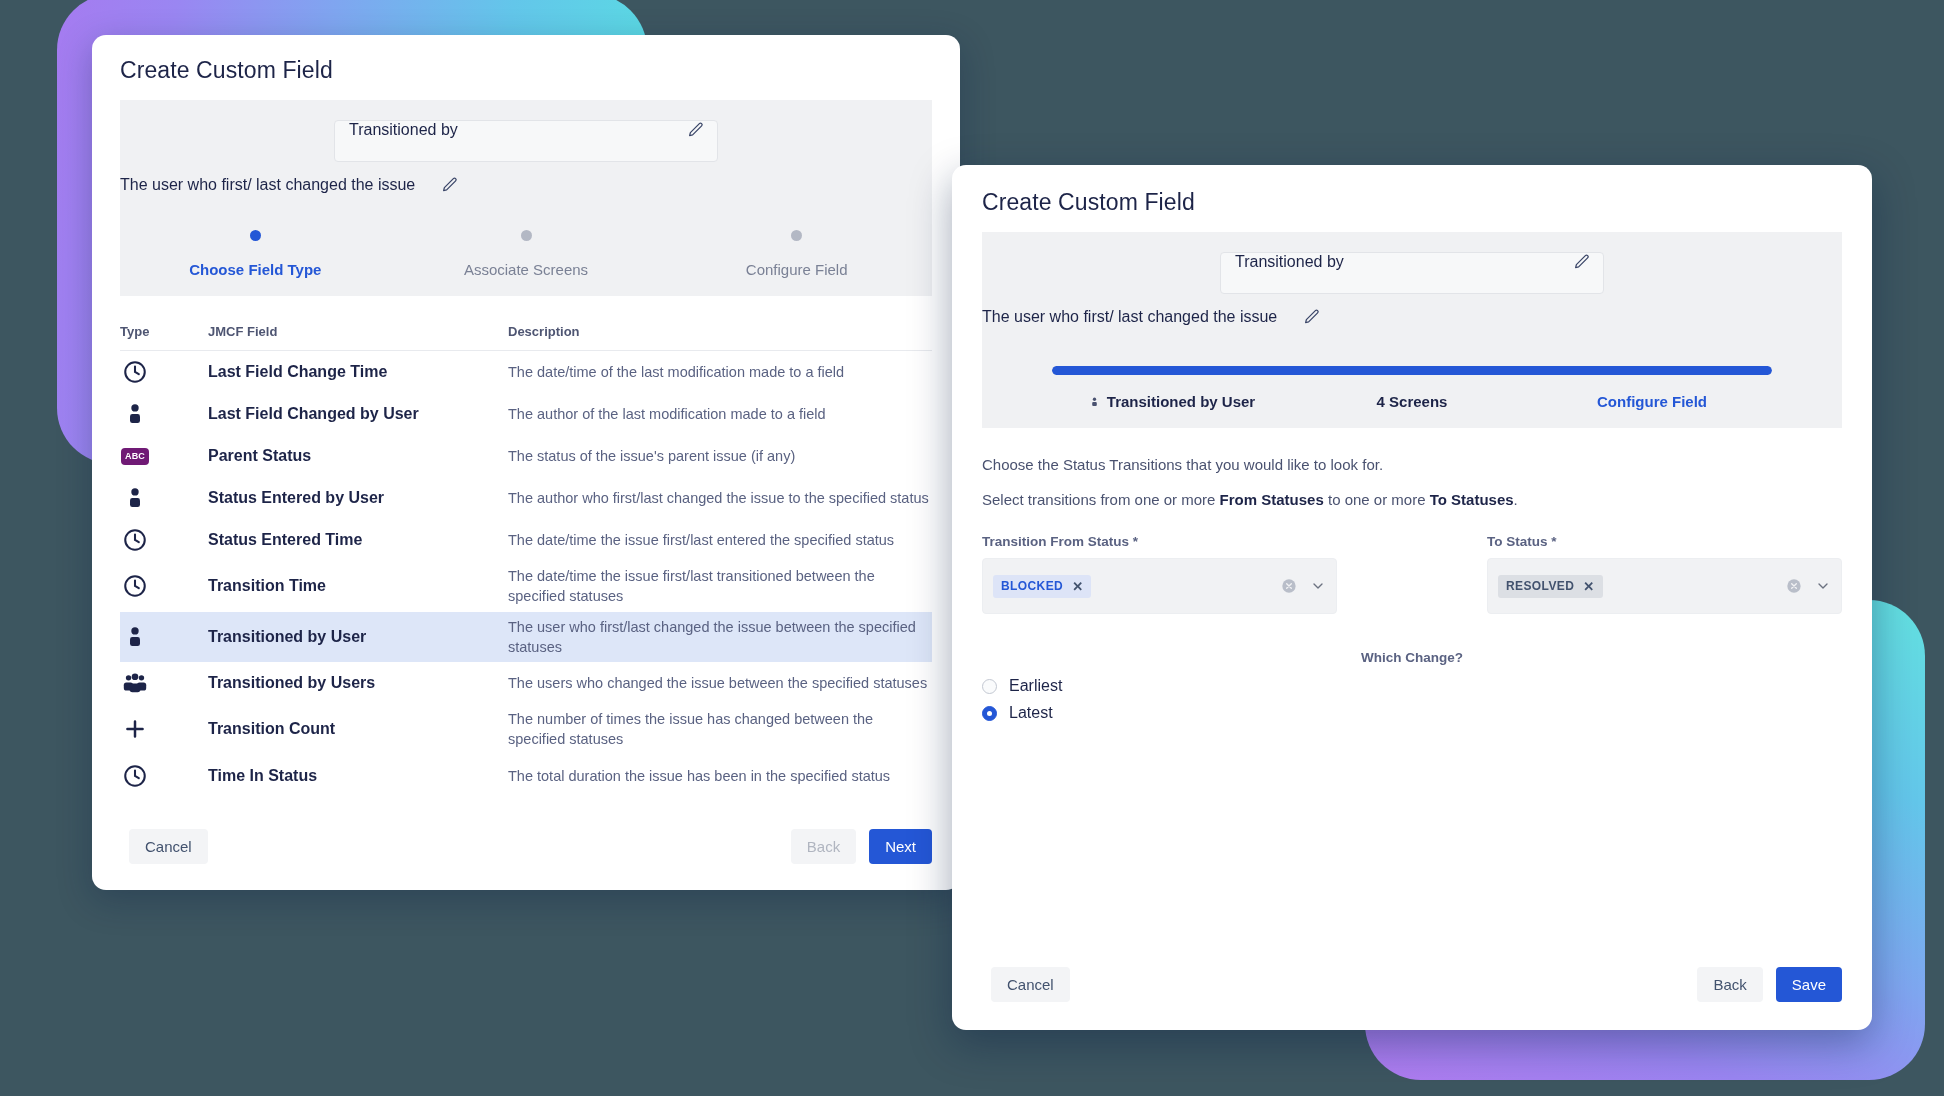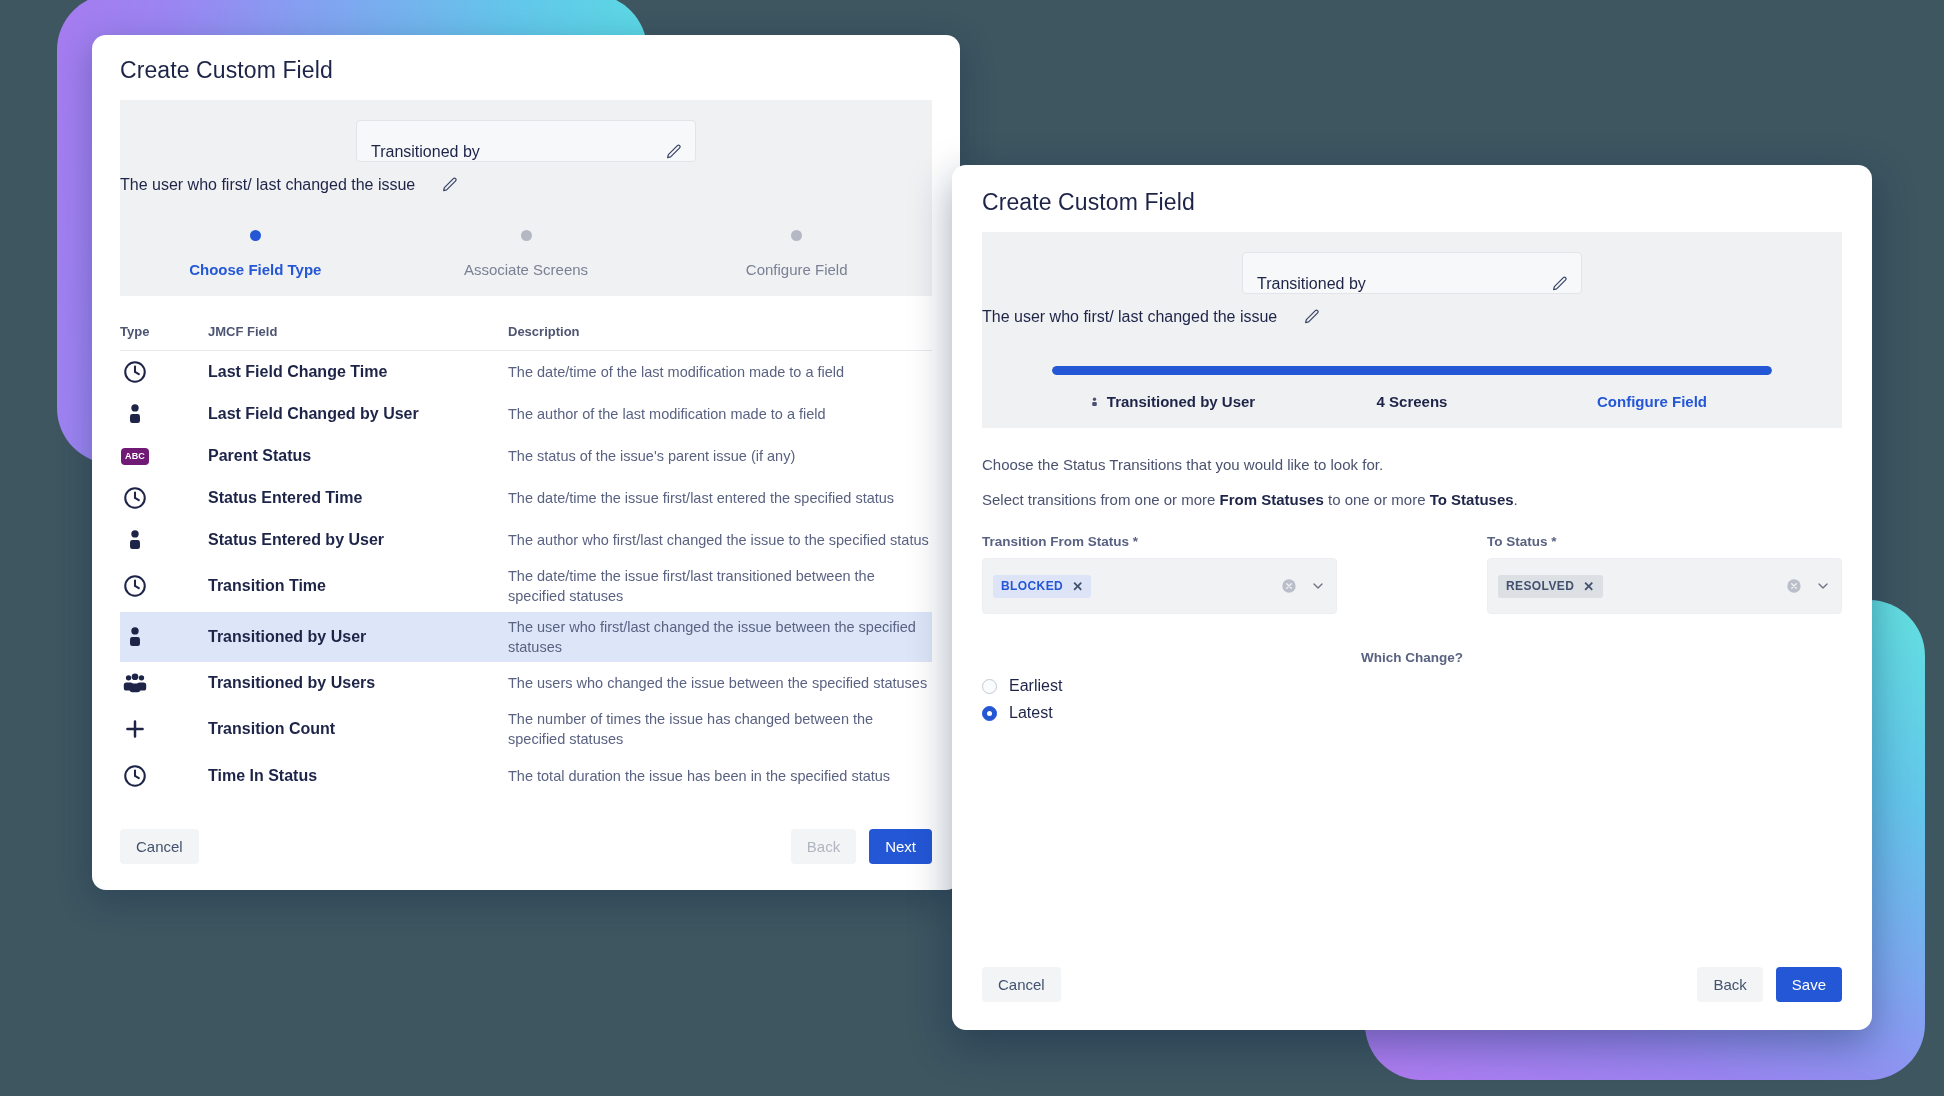--- a/index.html
+++ b/index.html
@@ -42,23 +42,23 @@
   .dlg-right .dlg-title { padding-left: 30px; padding-top: 24px; }
 
   
   .band {
     background: #f0f1f3; margin: 0 28px; padding: 20px 0 18px;
   }
   .dlg-right .band { margin: 0 30px; }
   .band-inner { width: 100%; }
 
   .name-input {
-    width: 340px; margin: 0 auto; background: #f7f8f9;
+    width: 384px; margin: 0 auto; background: #f7f8f9;
     border: 1px solid #e2e4e8; border-radius: 4px;
-    height: 42px; display: flex; align-items: flex-end;
+    height: 42px; display: flex; align-items: flex-start;
     padding: 0 12px 0 14px; position: relative;
   }
   .name-input .val { font-size: 16px; color: #1d2448; flex: 1; }
   .pencil { width: 18px; height: 18px; display: inline-block; color: #3b4668; flex: none; }
   .pencil svg { display: block; }
 
   .desc-row {
     display: flex; align-items: center; justify-content: flex-start;
     gap: 26px; margin-top: 14px;
   }
@@ -98,21 +98,21 @@
   .icon-box svg { display: block; }
   .abc {
     background: #701a75; color: #fff; font-size: 9px; font-weight: 700;
     border-radius: 4px; padding: 4px 4px; letter-spacing: .2px; line-height: 1;
   }
   .f-name { font-size: 16px; color: #1d2448; font-weight: 700; }
   .f-desc { font-size: 14.5px; color: #5a6282; line-height: 1.4; }
 
   
   .footer {
-    position: absolute; left: 0; right: 0; bottom: 0;
+    position: absolute; left: 9px; right: 0; bottom: 0;
     padding: 0 28px 26px; display: flex; align-items: center;
   }
   .dlg-right .footer { padding: 0 30px 28px; }
   .spacer { flex: 1; }
   .btn {
     font-family: "Liberation Sans", sans-serif;
     font-size: 15px; border: none; border-radius: 4px;
     padding: 10px 16px; cursor: pointer; line-height: 1;
   }
   .btn-subtle { background: #f3f4f6; color: #42526e; }
@@ -248,41 +248,41 @@
               <span class="abc">ABC</span>
             </span>
         </div>
         <div class="c-field f-name">Parent Status</div>
         <div class="c-desc f-desc">The status of the issue's parent issue (if any)</div>
       </div>
 
       <div class="trow">
         <div class="c-type">
           <span class="icon-box">
+            <svg viewBox="0 0 24 24" width="26" height="26" fill="currentColor">
+                <circle cx="12" cy="6.4" r="3.4"></circle>
+                <rect x="7.4" y="12" width="9.2" height="8.4" rx="2.2"></rect>
+              </svg>
+          </span>
+        </div>
+        <div class="c-field f-name">Status Entered by User</div>
+        <div class="c-desc f-desc">The author who first/last changed the issue to the specified status</div>
+      </div>
+
+      <div class="trow">
+        <div class="c-type">
+          <span class="icon-box">
             <svg viewBox="0 0 24 24" width="26" height="26" fill="none" stroke="currentColor" stroke-width="1.9" stroke-linecap="round">
                 <circle cx="12" cy="12" r="9"></circle>
                 <path d="M12 7v5l3.5 2"></path>
               </svg>
           </span>
         </div>
         <div class="c-field f-name">Status Entered Time</div>
         <div class="c-desc f-desc">The date/time the issue first/last entered the specified status</div>
-      </div>
-
-      <div class="trow">
-        <div class="c-type">
-          <span class="icon-box">
-            <svg viewBox="0 0 24 24" width="26" height="26" fill="currentColor">
-                <circle cx="12" cy="6.4" r="3.4"></circle>
-                <rect x="7.4" y="12" width="9.2" height="8.4" rx="2.2"></rect>
-              </svg>
-          </span>
-        </div>
-        <div class="c-field f-name">Status Entered by User</div>
-        <div class="c-desc f-desc">The author who first/last changed the issue to the specified status</div>
       </div>
 
       <div class="trow">
         <div class="c-type">
           <span class="icon-box">
             <svg viewBox="0 0 24 24" width="26" height="26" fill="none" stroke="currentColor" stroke-width="1.9" stroke-linecap="round">
                 <circle cx="12" cy="12" r="9"></circle>
                 <path d="M12 7v5l3.5 2"></path>
               </svg>
           </span>

